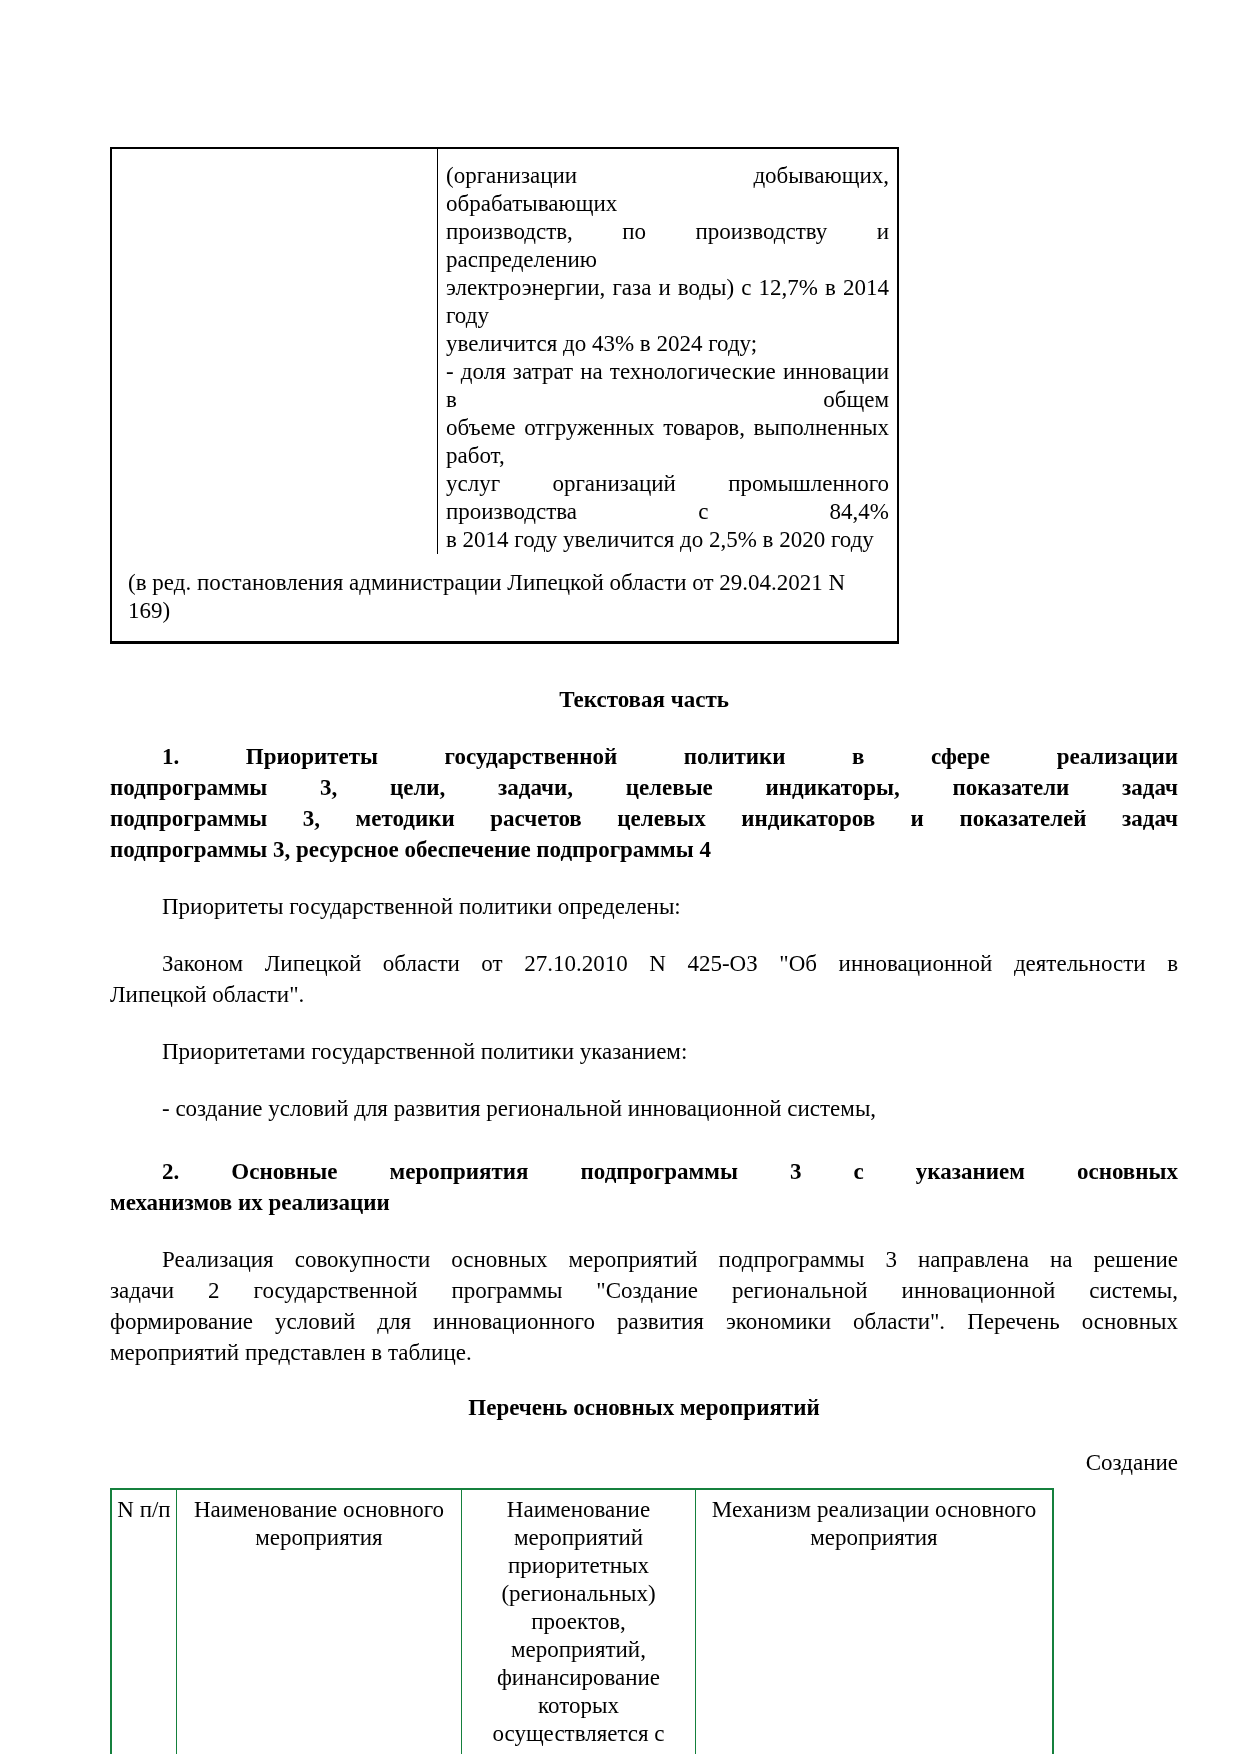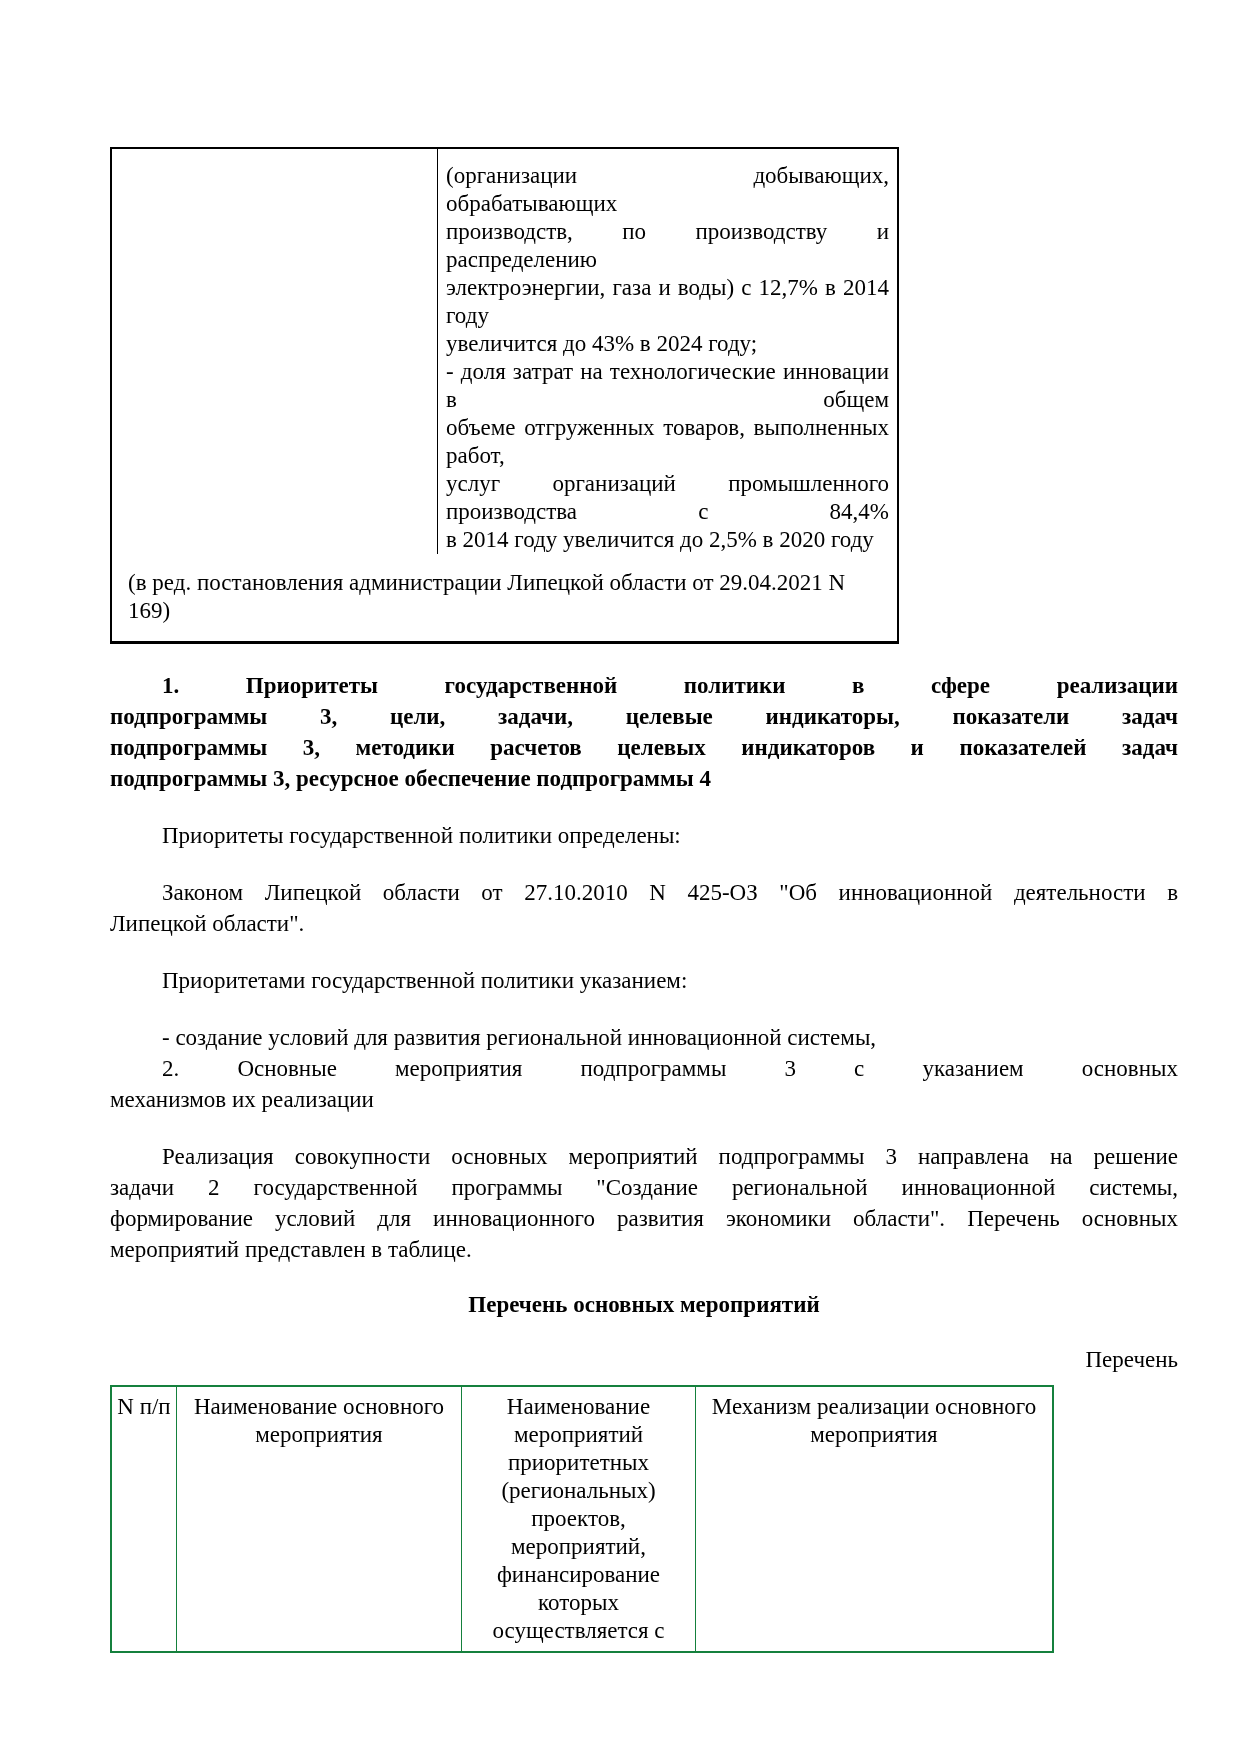--- a/index.html
+++ b/index.html
@@ -20,21 +20,21 @@
   .toptable .note-row { padding:15px 8px 16px 16px; line-height:28px; }
 
   
   .just .line { text-align:justify; text-align-last:justify; }
   .just .line:last-child { text-align:justify; text-align-last:auto; }
   .first-indent .line:first-child { text-indent:52px; }
 
   .h-center { margin-top:40px; text-align:center; font-weight:bold; }
   .h-sect { margin-top:26px; font-weight:bold; }
   .para { margin-top:26px; text-indent:52px; text-align:justify; }
-  .h-sect2 { font-weight:normal; }
+  .h-sect2 { margin-top:32px; font-weight:bold; }
   .perechen { margin-top:24px; text-align:center; font-weight:bold; }
   .tablica { margin-top:24px; text-align:right; }
 
   
   .maintable { margin-top:10px; border-collapse:collapse; width:944px; table-layout:fixed; }
   .maintable, .maintable td { border:1px solid #15803d; }
   .maintable { border-width:2px; }
   .maintable td {
     vertical-align:top; text-align:center;
     padding:6px 4px; line-height:28px;
@@ -62,20 +62,21 @@
             <div class="line">- доля затрат на технологические инновации в общем</div>
             <div class="line">объеме отгруженных товаров, выполненных работ,</div>
             <div class="line">услуг организаций промышленного производства с 84,4%</div>
             <div class="line">в 2014 году увеличится до 2,5% в 2020 году</div>
           </div>
       </div>
     </div>
     <div class="note-row">(в ред. постановления администрации Липецкой области от 29.04.2021 N 169)</div>
   </div>
 
+  <div class="h-center">Текстовая часть</div>
 
   <div class="h-sect just first-indent">
       <div class="line">1. Приоритеты государственной политики в сфере реализации</div>
       <div class="line">подпрограммы 3, цели, задачи, целевые индикаторы, показатели задач</div>
       <div class="line">подпрограммы 3, методики расчетов целевых индикаторов и показателей задач</div>
       <div class="line">подпрограммы 3, ресурсное обеспечение подпрограммы 4</div>
     </div>
 
   <div class="para">Приоритеты государственной политики определены:</div>
 
@@ -95,21 +96,21 @@
 
   <div class="para just first-indent" style="text-indent:0;">
       <div class="line">Реализация совокупности основных мероприятий подпрограммы 3 направлена на решение</div>
       <div class="line">задачи 2 государственной программы "Создание региональной инновационной системы,</div>
       <div class="line">формирование условий для инновационного развития экономики области". Перечень основных</div>
       <div class="line">мероприятий представлен в таблице.</div>
     </div>
 
   <div class="perechen">Перечень основных мероприятий</div>
 
-  <div class="tablica">Перечень</div>
+  <div class="tablica">Создание</div>
 
   <table class="maintable">
     <tbody>
         <tr>
       <td class="col1">N п/п</td>
       <td class="col2">Наименование основного мероприятия</td>
       <td class="col3">Наименование мероприятий приоритетных (региональных) проектов, мероприятий, финансирование которых осуществляется с</td>
       <td class="col4">Механизм реализации основного мероприятия</td>
     </tr>
   </tbody>

